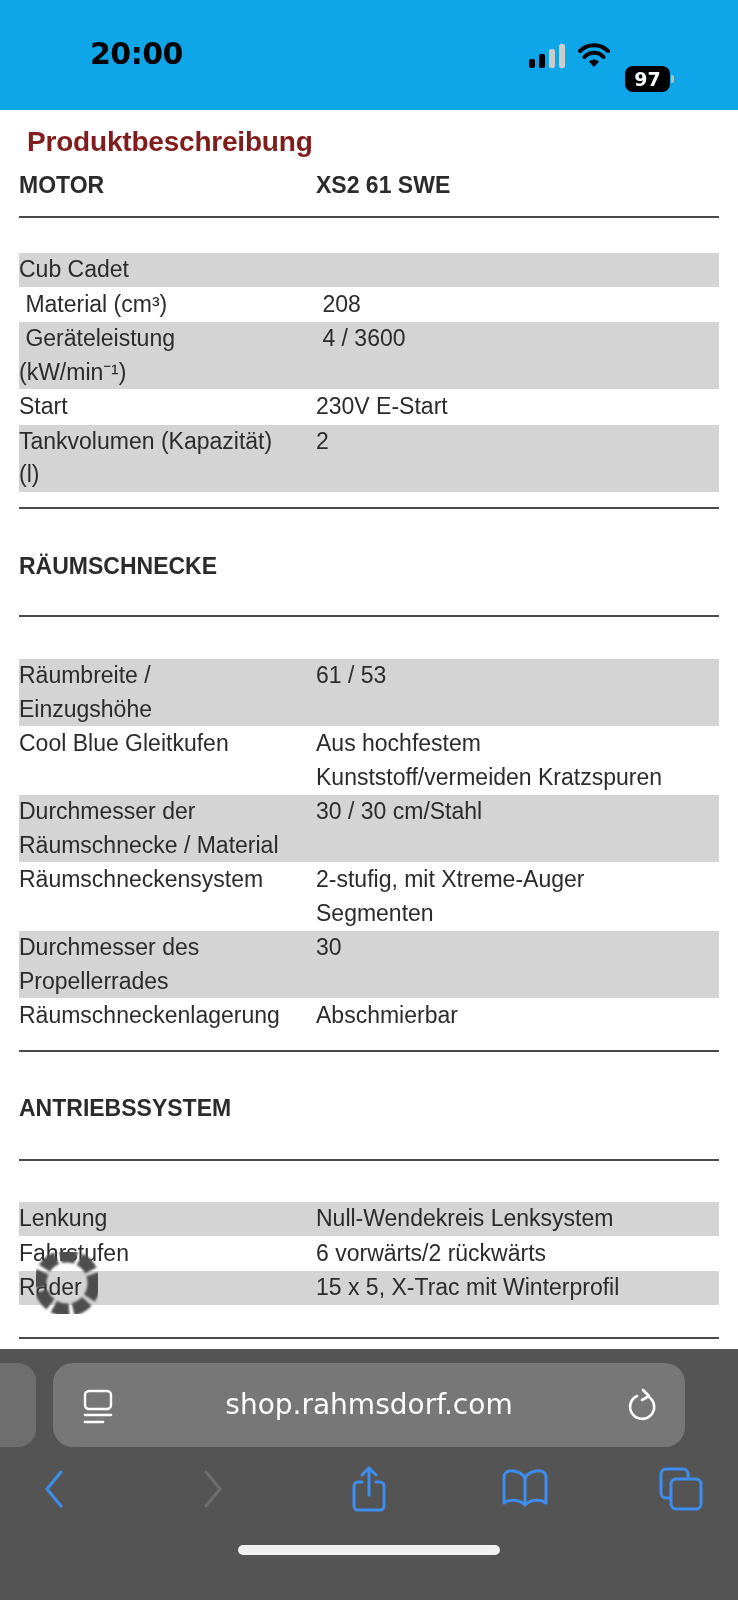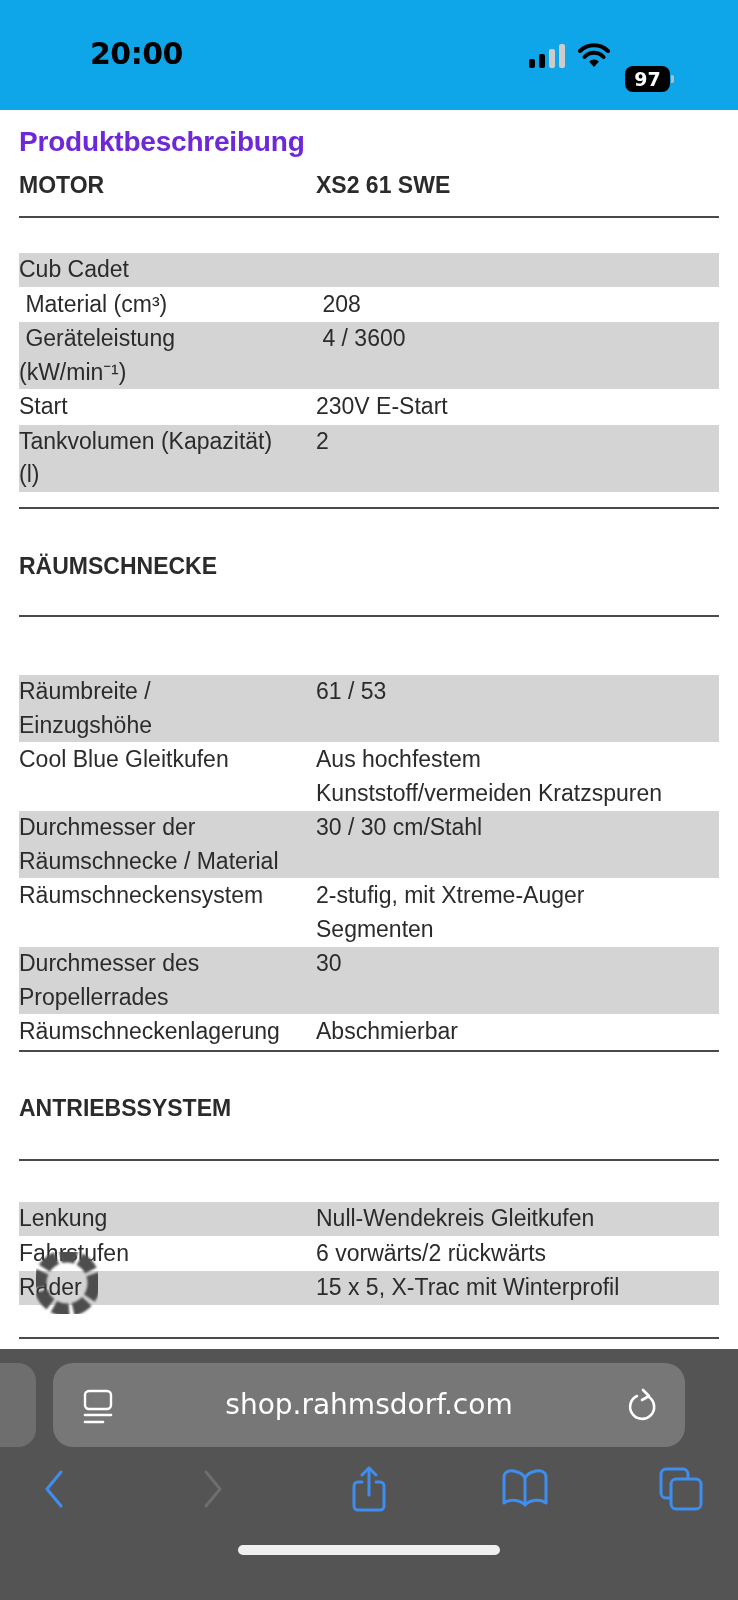--- a/index.html
+++ b/index.html
@@ -11,21 +11,21 @@
   .status-time { position: absolute; left: 90px; top: 36px; font-family: "DejaVu Sans", sans-serif; font-size: 30px; font-weight: bold; color: #000; letter-spacing: -0.5px; }
   .signal { position: absolute; left: 529px; top: 44px; width: 40px; height: 24px; }
   .signal span { position: absolute; bottom: 0; width: 6px; border-radius: 2px; }
   .wifi { position: absolute; left: 578px; top: 42px; width: 32px; height: 26px; }
   .battery { position: absolute; left: 625px; top: 42px; width: 48px; height: 26px; margin-top: 24px; }
   .battery-body { position: absolute; left: 0; top: 0; width: 45px; height: 26px; background: #000; border-radius: 8px; color: #fff; font-family: "DejaVu Sans", sans-serif; font-weight: bold; font-size: 19px; text-align: center; line-height: 26px; }
   .battery-nub { position: absolute; left: 46px; top: 9px; width: 3px; height: 8px; background: #bbb; border-radius: 0 2px 2px 0; }
 
   
   .content { position: absolute; left: 19px; top: 110px; width: 700px; }
-  .page-title { position: absolute; left: 0; top: 16px; font-size: 28px; font-weight: bold; color: #6d28d9; letter-spacing: -0.2px; }
+  .page-title { position: absolute; left: 8px; top: 16px; font-size: 28px; font-weight: bold; color: #7f1d1d; letter-spacing: -0.2px; }
   .section-head { position: absolute; left: 0; width: 700px; font-size: 23px; font-weight: bold; color: #2b2b2b; }
   .section-head .val { position: absolute; left: 297px; top: 0; }
   .rule { position: absolute; left: 0; width: 700px; height: 2px; background: #4a4a4a; }
   .spec-table { position: absolute; left: 0; width: 700px; }
   .spec-row { position: relative; display: flex; width: 700px; font-size: 23px; line-height: 33.5px; color: #2b2b2b; margin-bottom: 1px; }
   .spec-row.shade { background: #d4d4d4; }
   .spec-label { width: 297px; flex: 0 0 297px; white-space: pre-wrap; }
   .spec-value { flex: 1; white-space: pre-wrap; }
 
   
@@ -96,21 +96,21 @@
         <div class="spec-value">2</div>
       </div>
     </div>
   <div class="rule" style="top:397px;"></div>
 
   <div class="section-head" style="top:443px;">
     <span>RÄUMSCHNECKE</span>
   </div>
   <div class="rule" style="top:505px;"></div>
 
-  <div class="spec-table" id="tbl1" style="top:549px;margin-top:16px;">
+  <div class="spec-table" id="tbl1" style="top:549px;">
       <div class="spec-row shade">
         <div class="spec-label">Räumbreite /
 Einzugshöhe</div>
         <div class="spec-value">61 / 53</div>
       </div>
       <div class="spec-row">
         <div class="spec-label">Cool Blue Gleitkufen</div>
         <div class="spec-value">Aus hochfestem
 Kunststoff/vermeiden Kratzspuren</div>
       </div>
@@ -137,21 +137,21 @@
   <div class="rule" style="top:940px;"></div>
 
   <div class="section-head" style="top:985px;">
     <span>ANTRIEBSSYSTEM</span>
   </div>
   <div class="rule" style="top:1049px;"></div>
 
   <div class="spec-table" id="tbl2" style="top:1092px;">
       <div class="spec-row shade">
         <div class="spec-label">Lenkung</div>
-        <div class="spec-value">Null-Wendekreis Gleitkufen</div>
+        <div class="spec-value">Null-Wendekreis Lenksystem</div>
       </div>
       <div class="spec-row">
         <div class="spec-label">Fahrstufen</div>
         <div class="spec-value">6 vorwärts/2 rückwärts</div>
       </div>
       <div class="spec-row shade">
         <div class="spec-label">Räder</div>
         <div class="spec-value">15 x 5, X-Trac mit Winterprofil</div>
       </div>
     </div>

